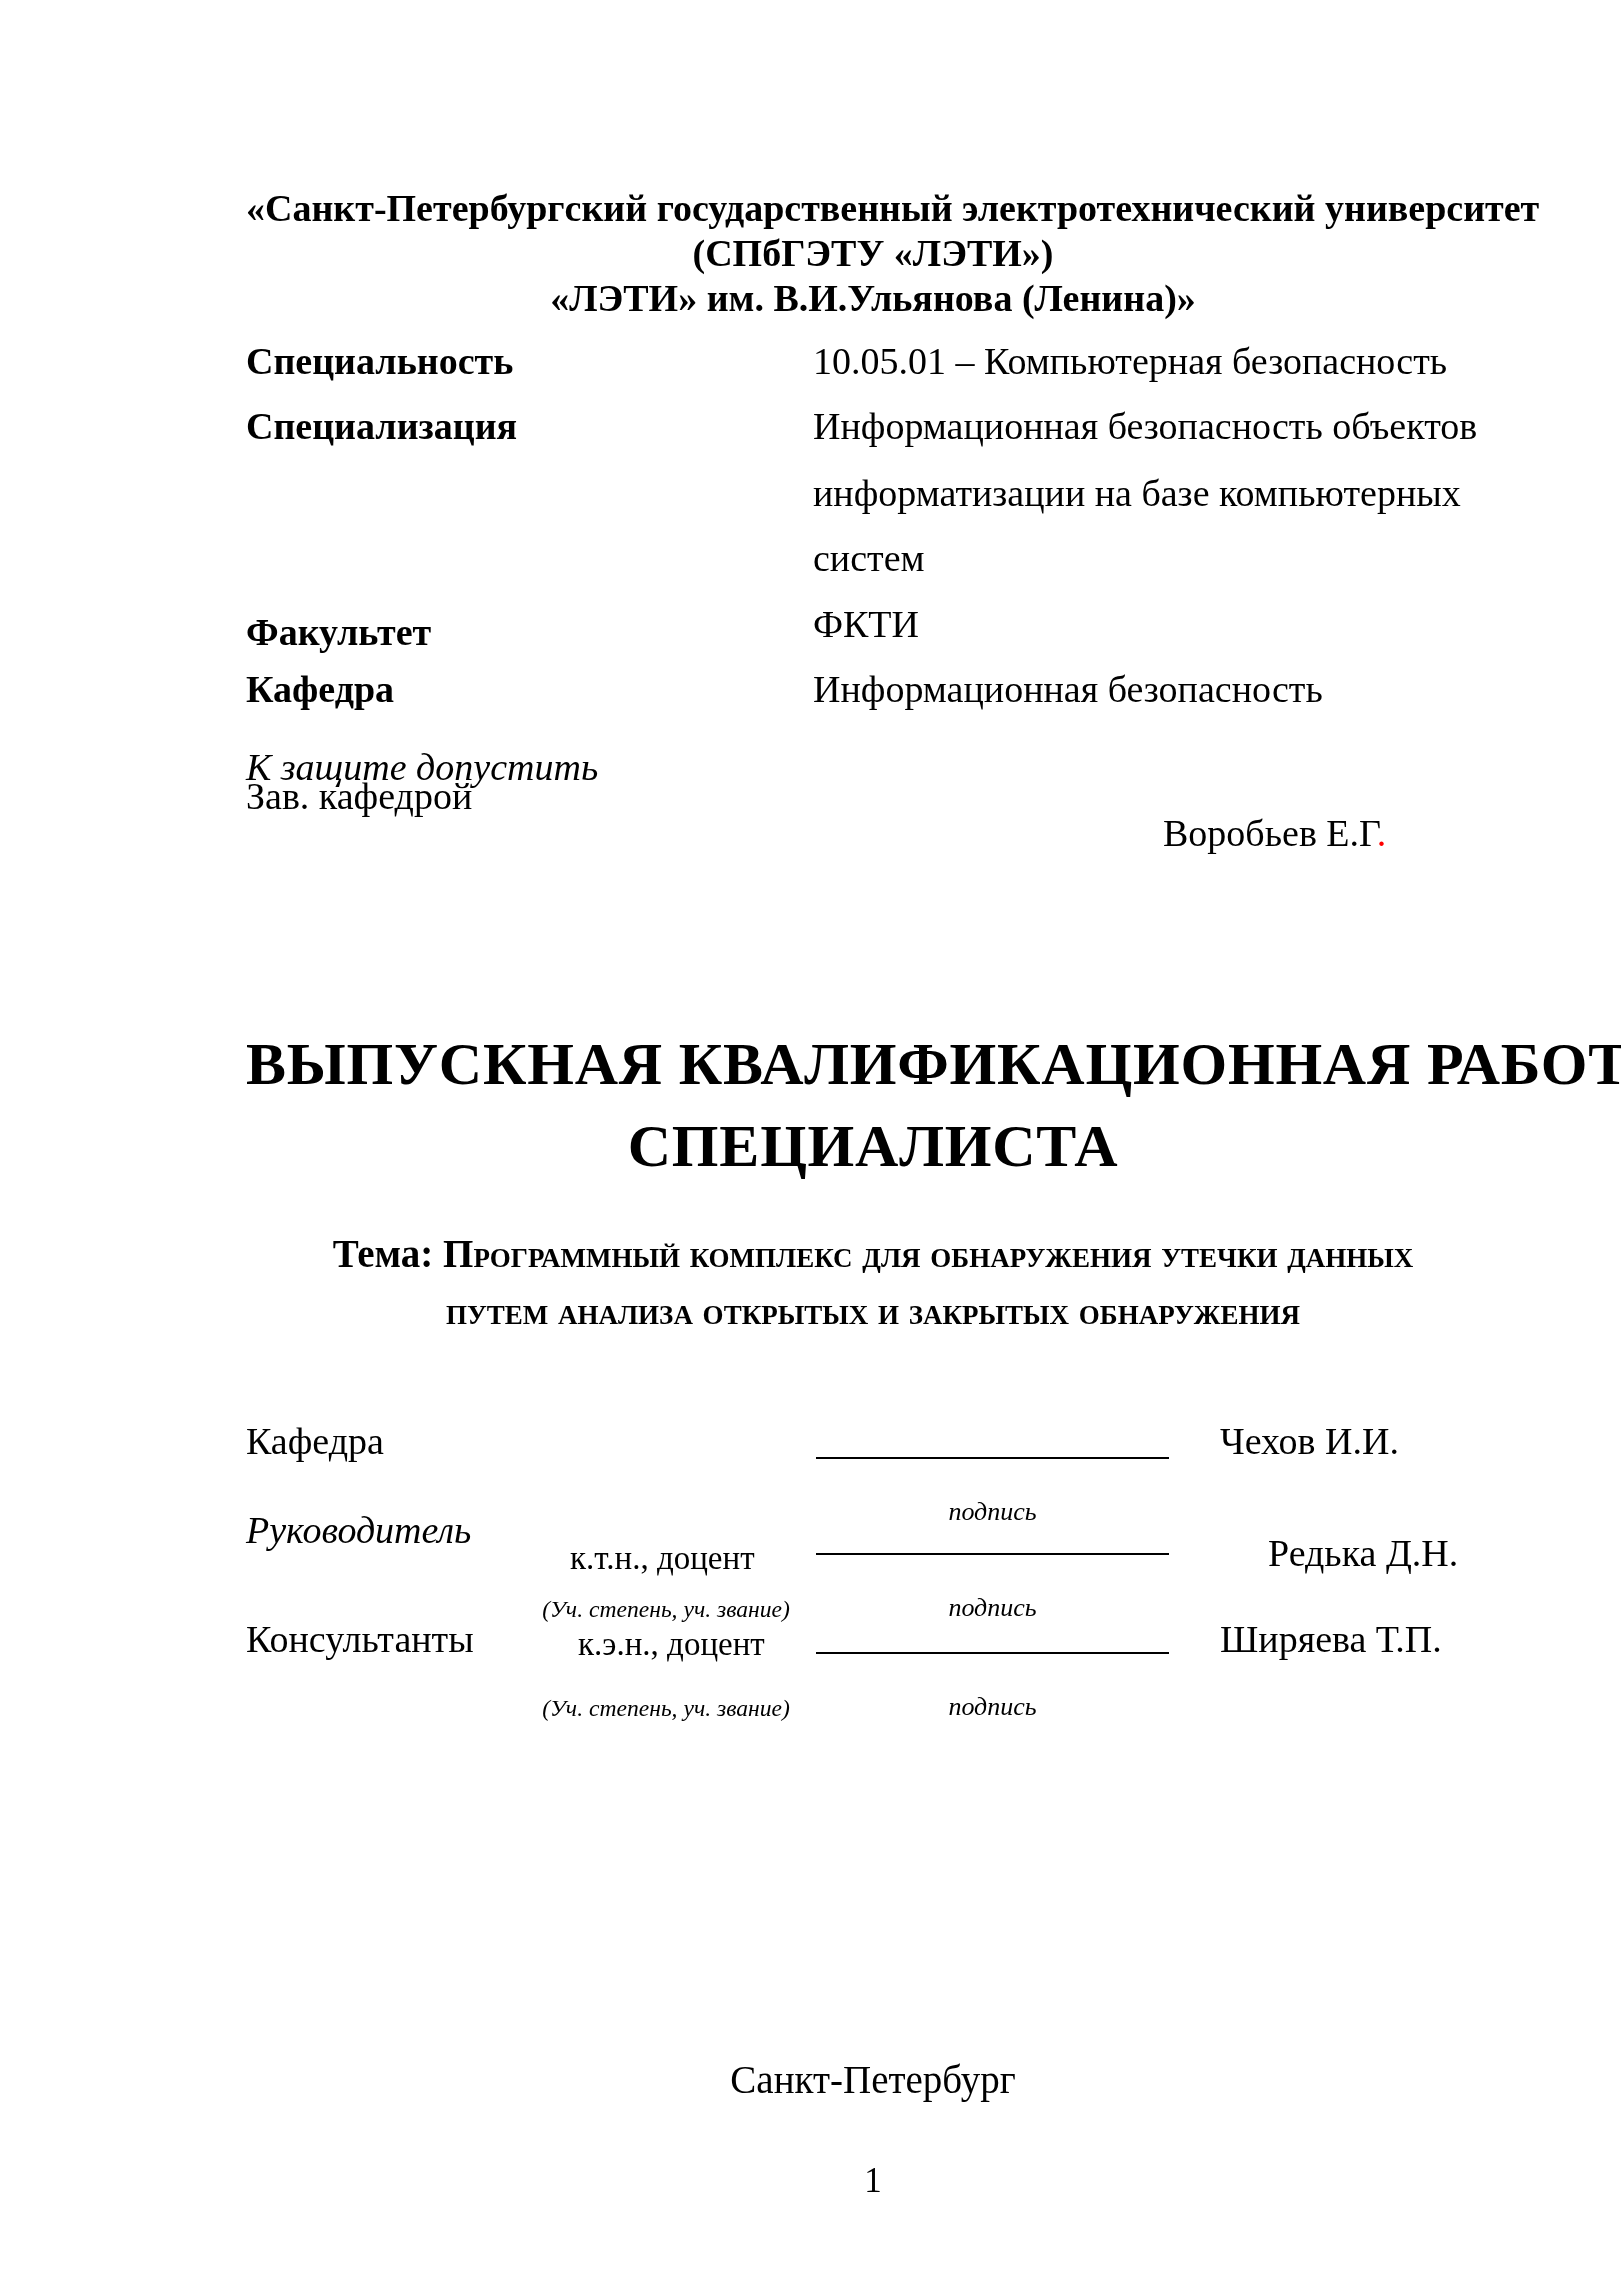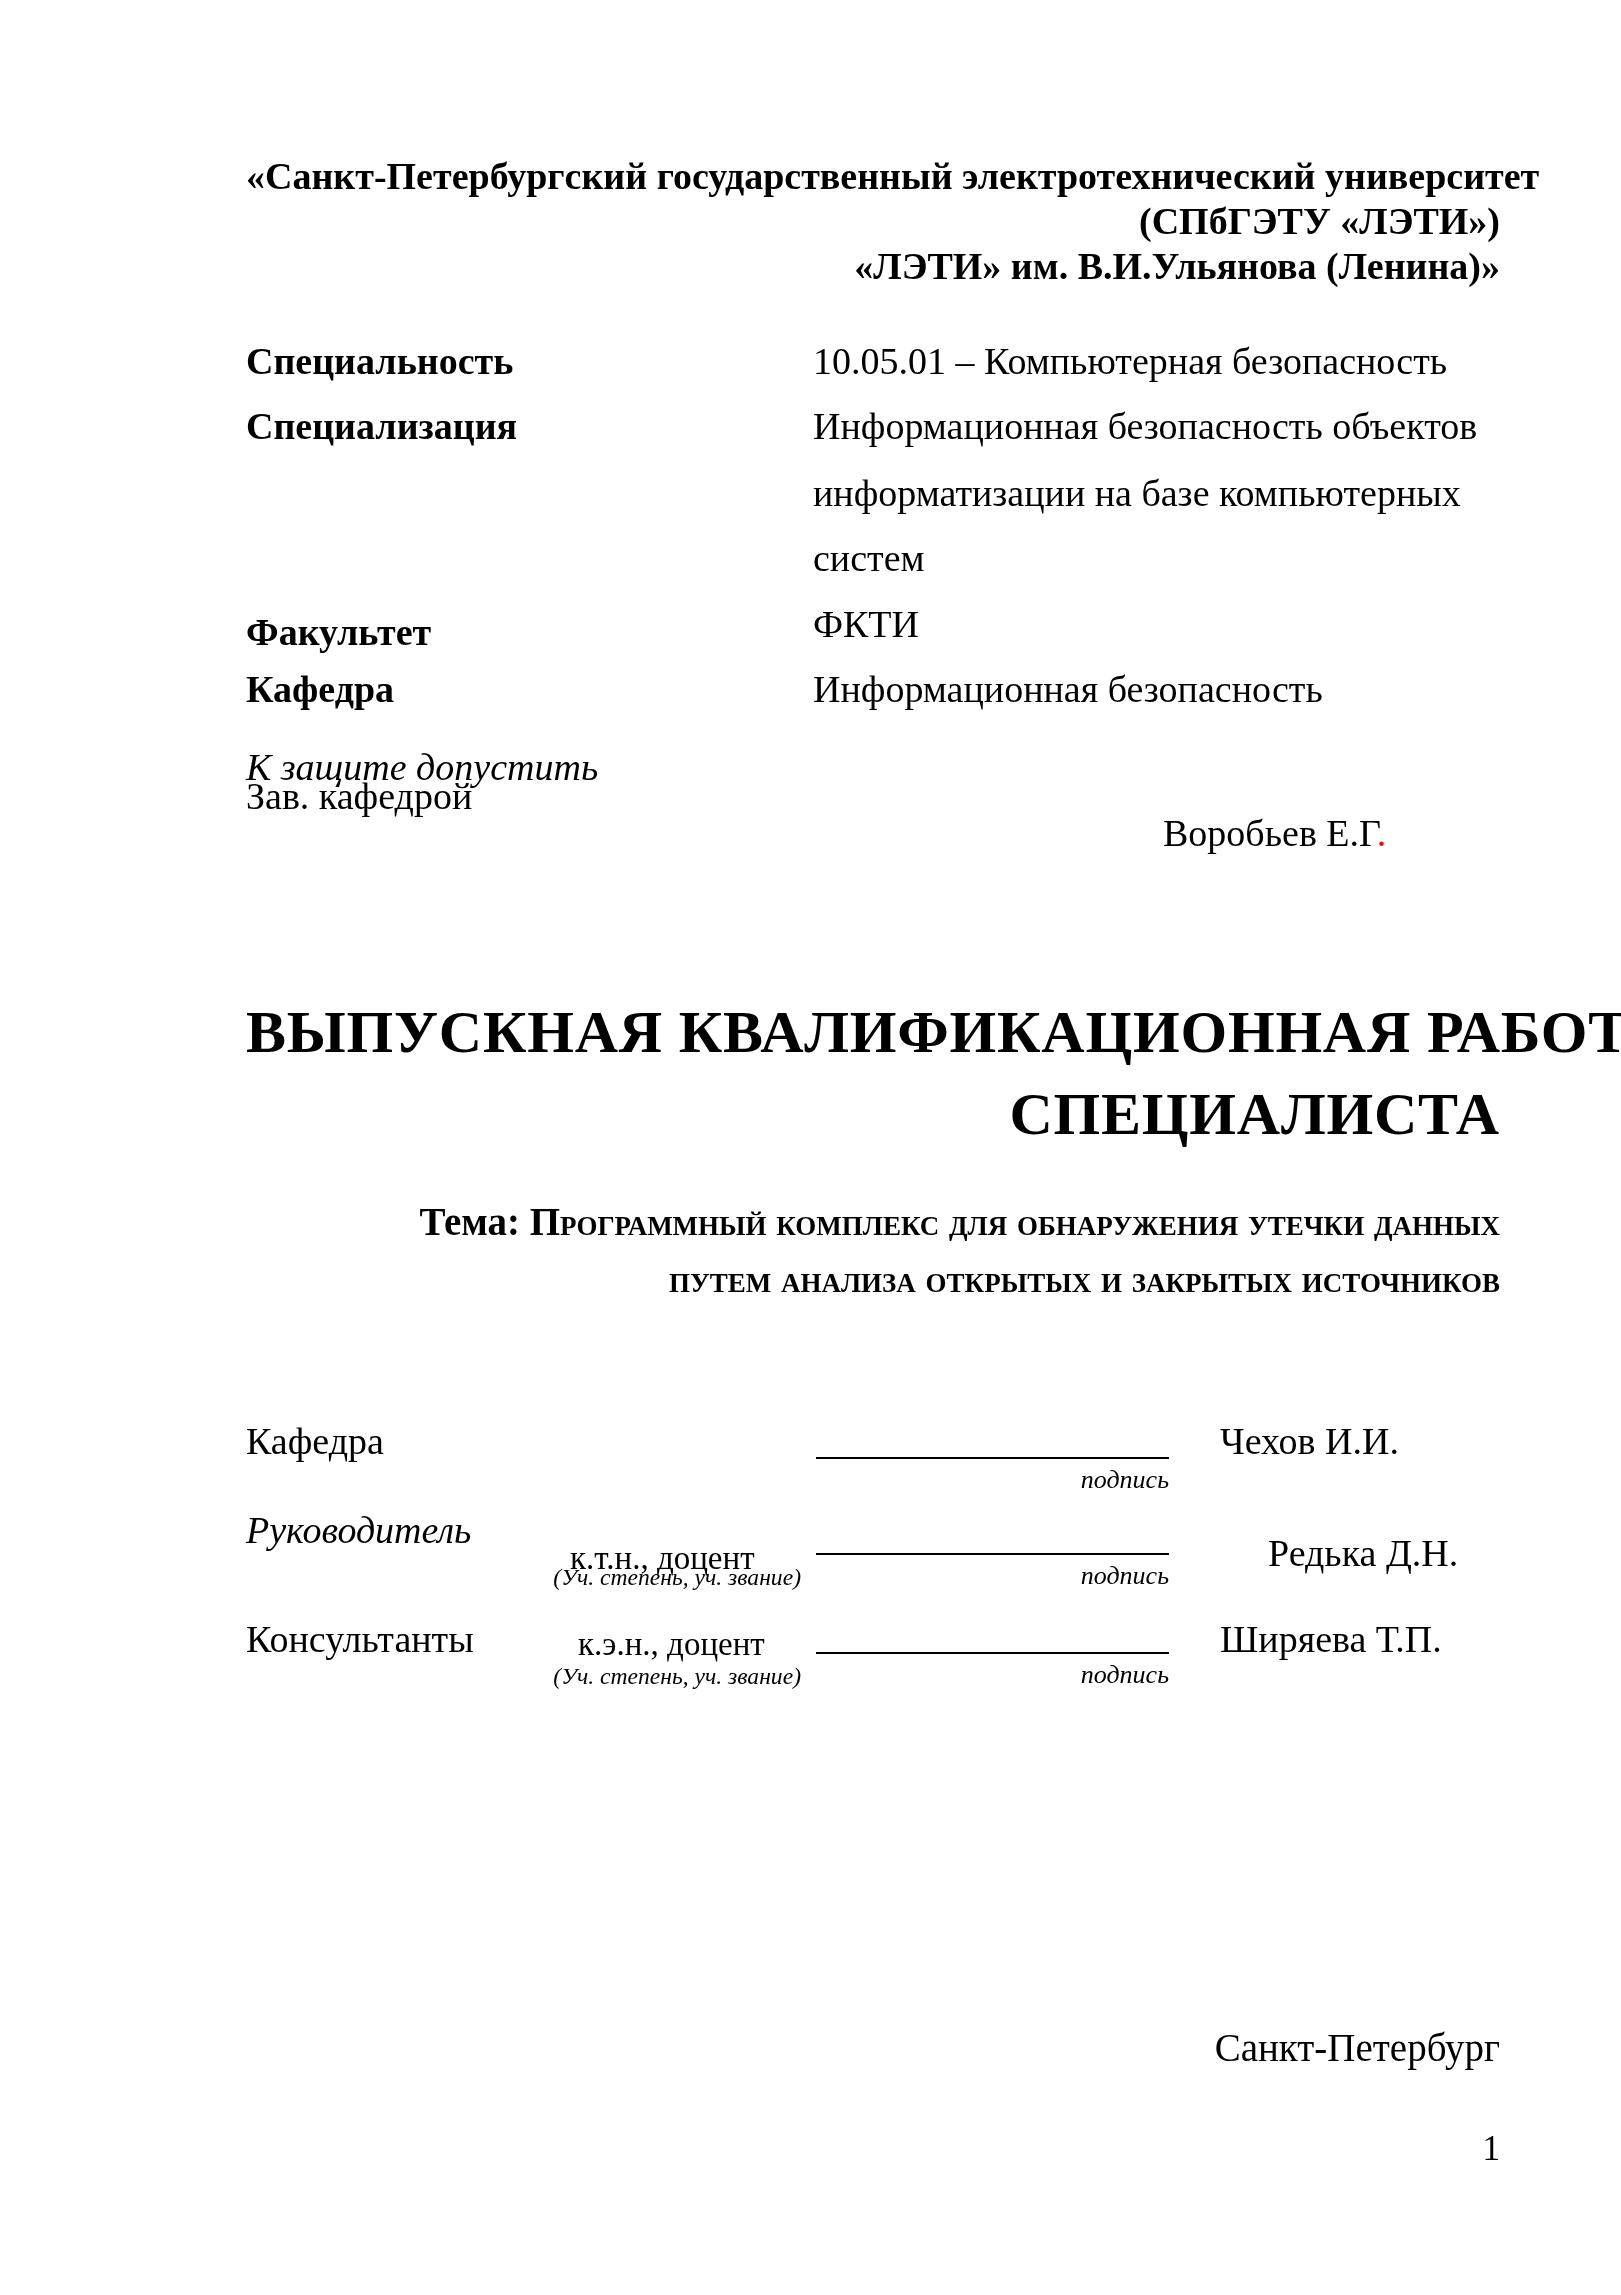--- a/index.html
+++ b/index.html
@@ -8,21 +8,21 @@
     width: 1622px;
     height: 2295px;
     background: #ffffff;
     font-family: "Liberation Serif", "DejaVu Serif", serif;
     color: #000000;
     overflow: hidden;
   }
   .abs { position: absolute; white-space: nowrap; }
   .b { font-weight: bold; }
   .i { font-style: italic; }
-  .center { text-align: right; }
+  .center { text-align: center; margin-top: 32px; }
   .fs49 { font-size: 38px; line-height: 1.1; }
   .fs42 { font-size: 33px; line-height: 1.1; }
   .fs33 { font-size: 26px; line-height: 1.1; }
   .fs30 { font-size: 23.6px; line-height: 1.1; }
   .sc { font-variant: small-caps; }
   .red-dot { color: #ff0000; }
   .header-block { font-size: 38px; line-height: 45px; }
   .title-block { font-size: 60px; line-height: 82px; letter-spacing: 0.8px; }
   .theme-block { font-size: 39px; line-height: 57px; }
   .sig-rule { border-top: 2.4px solid #000000; height: 0; }
@@ -56,21 +56,21 @@
   <div class="abs fs49" style="left:246px; top:776px;">Зав. кафедрой</div>
   <div class="abs fs49" style="left:1163px; top:813px;"><span>Воробьев Е.Г</span><span class="red-dot">.</span></div>
 
   <div class="abs center b title-block" style="left:246px; top:991px; width:1254px;">
     <div>ВЫПУСКНАЯ КВАЛИФИКАЦИОННАЯ РАБОТА</div>
     <div>СПЕЦИАЛИСТА</div>
   </div>
 
   <div class="abs center b theme-block" style="left:246px; top:1193px; width:1254px;">
     <div><span>Тема:</span> <span class="sc">Программный комплекс для обнаружения утечки данных</span></div>
-    <div class="sc">путем анализа открытых и закрытых источников</div>
+    <div class="sc">путем анализа открытых и закрытых обнаружения</div>
   </div>
 
   <div class="abs fs49" style="left:246px; top:1421px;">Кафедра</div>
   <div class="abs sig-rule" style="left:816px; top:1457px; width:353px;"></div>
   <div class="abs center i fs33" style="left:816px; top:1466px; width:353px;">подпись</div>
   <div class="abs fs49" style="left:1220px; top:1421px;">Чехов И.И.</div>
 
   <div class="abs fs49" style="left:246px; top:1510px;font-style:italic;">Руководитель</div>
   <div class="abs fs42" style="left:570px; top:1540px;">к.т.н., доцент</div>
   <div class="abs sig-rule" style="left:816px; top:1553px; width:353px;"></div>

